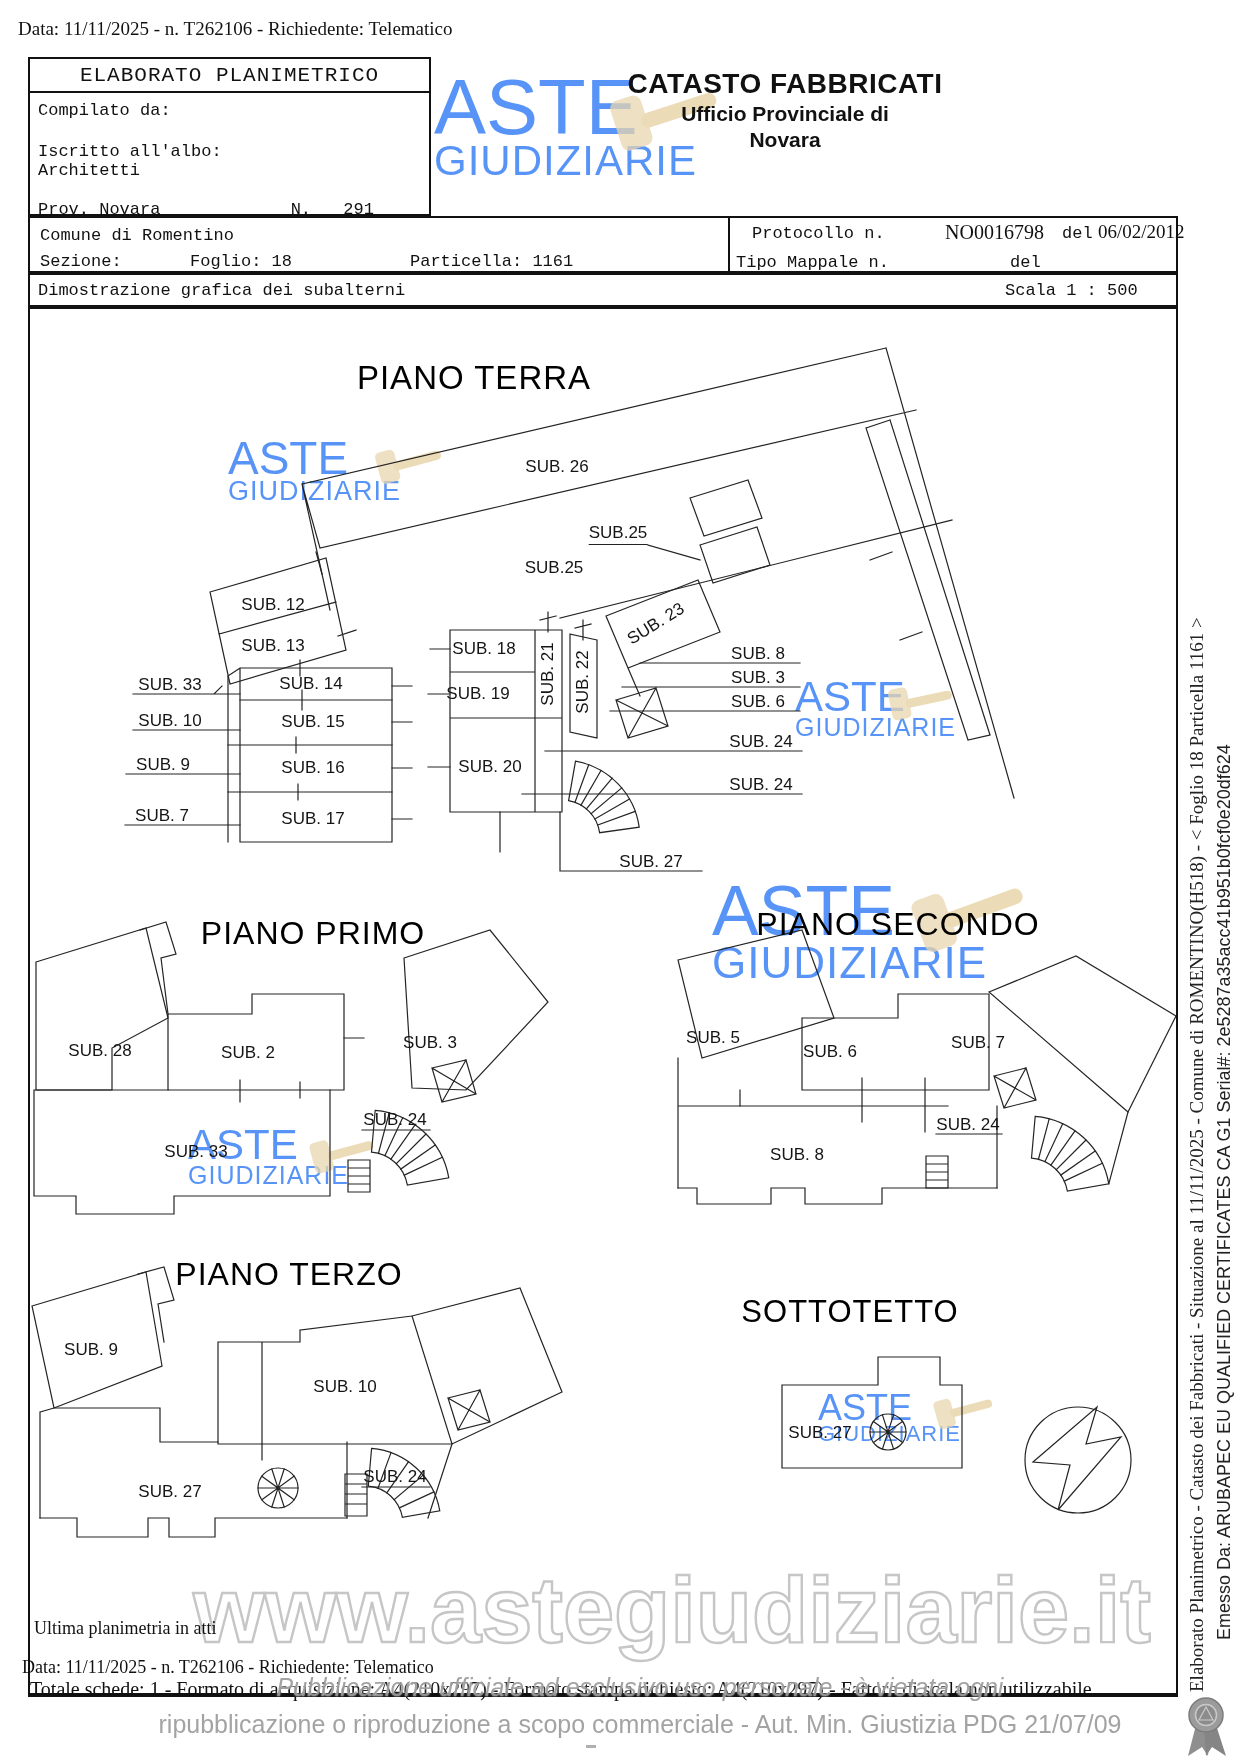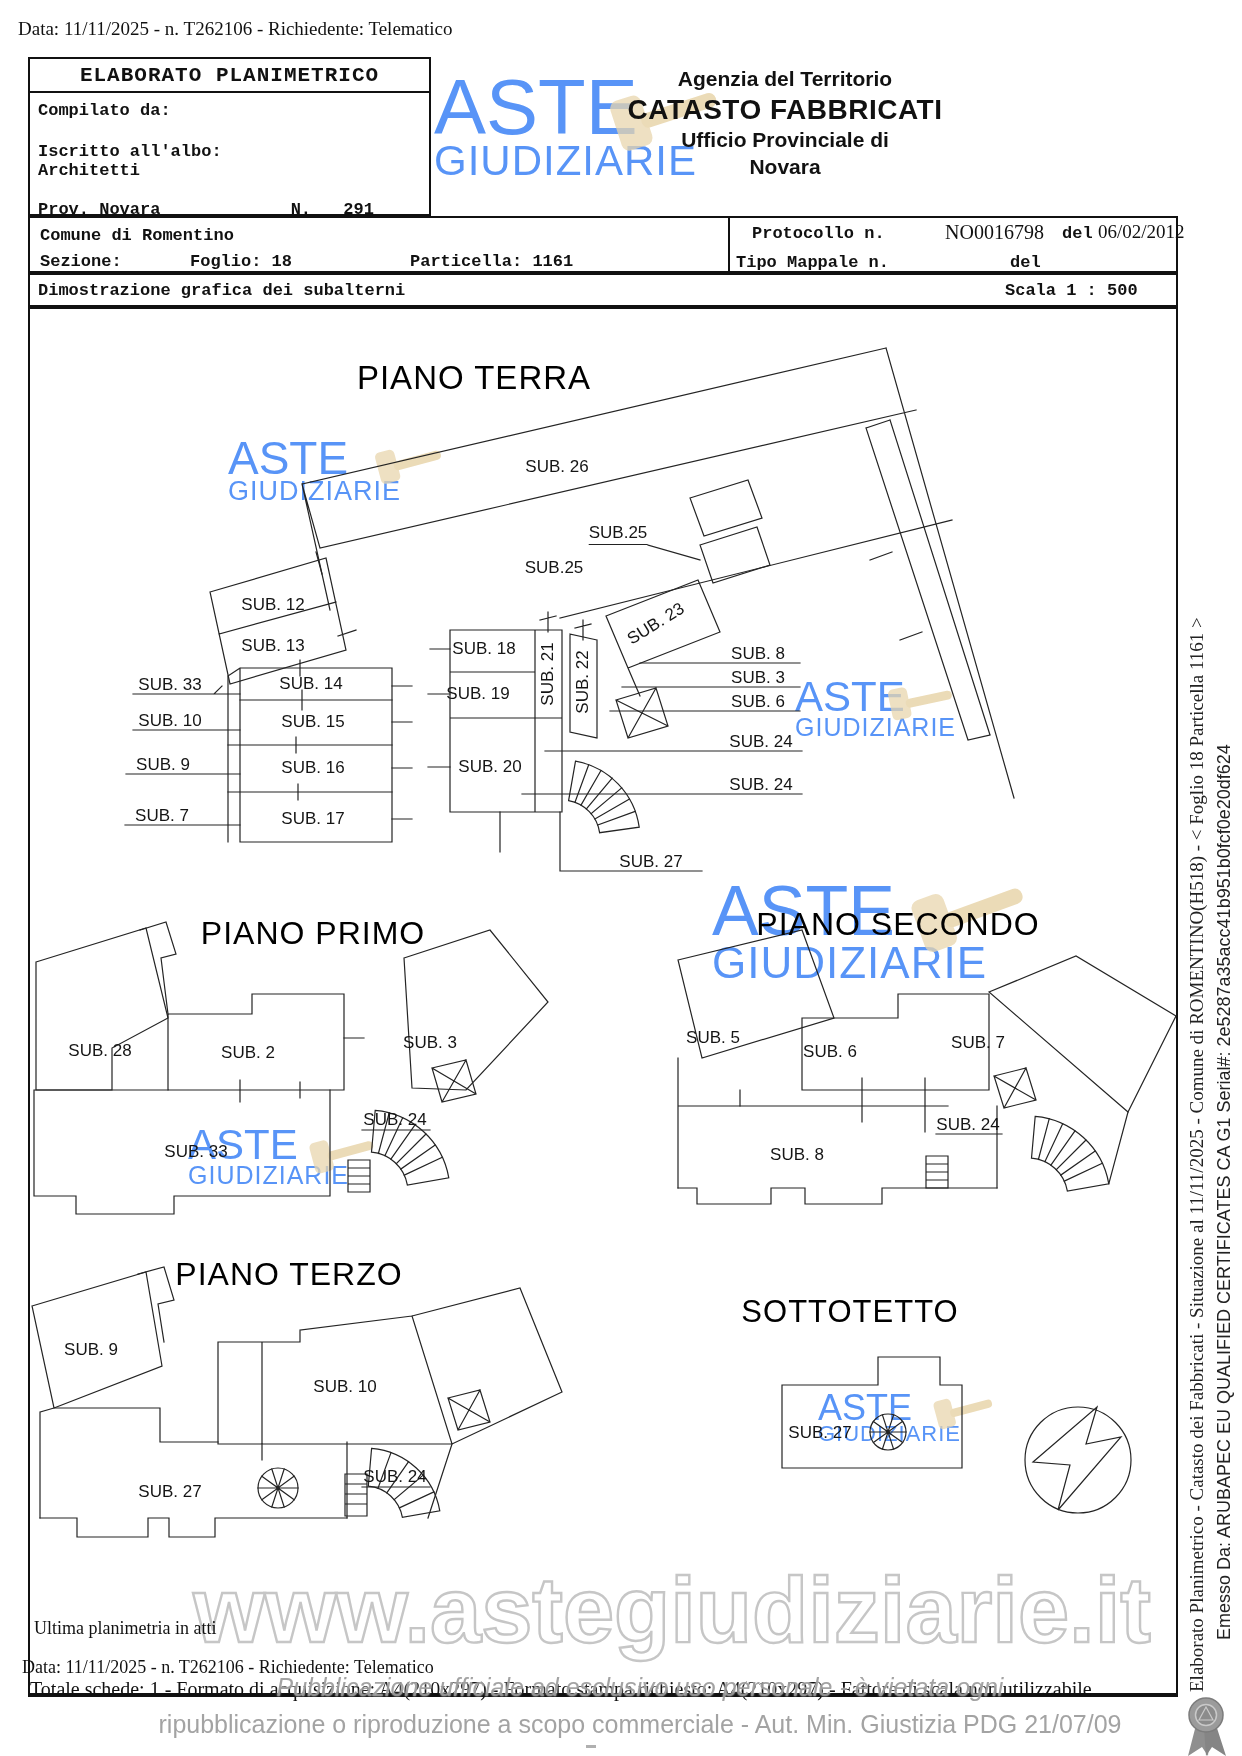--- a/index.html
+++ b/index.html
@@ -1,19 +1,19 @@
 <!DOCTYPE html>
 <html><head>
 <meta charset="utf-8">
 <style>
   html,body{margin:0;padding:0;background:#fff;}
   .page{position:relative;width:1242px;height:1756px;background:#fff;overflow:hidden;
         font-family:"Liberation Sans",sans-serif;color:#111;}
   .abs{position:absolute;}
-  .mono{font-family:"Liberation Mono",monospace;font-weight:bold;}
+  .mono{font-family:"Liberation Mono",monospace;font-weight:normal;}
   .serif{font-family:Liberation Serif, serif;}
   .box{border:2px solid #111;box-sizing:border-box;}
   .center{text-align:center;}
   
   .req-line{left:18px;top:18px;font-size:19px;}
   .elab-box{left:28px;top:57px;width:403px;height:159px;}
   .elab-title{border-bottom:2px solid #111;font-size:21px;padding:5px 0 4px 0;letter-spacing:1px;}
   .elab-row{padding-left:8px;font-size:17px;}
   .agency{left:585px;top:66px;width:400px;}
   .agency div{line-height:1.25;}
@@ -104,21 +104,20 @@
     <div class="mono elab-row" style="margin-top:22px;">Iscritto all'albo:</div>
     <div class="mono elab-row">Architetti</div>
     <div class="mono elab-row" style="margin-top:20px;">
       <span>Prov. Novara</span>
       <span style="margin-left:120px;">N.</span>
       <span style="margin-left:22px;">291</span>
     </div>
   </div>
 
   <div class="abs agency center">
-    <div class="ag1">Agenzia del Territorio</div>
     <div class="ag2">CATASTO FABBRICATI</div>
     <div class="ag3">Ufficio Provinciale di</div>
     <div class="ag4">Novara</div>
   </div>
 
   <div class="abs box rowA"></div>
   <div class="abs rowA-div"></div>
   <div class="abs mono cell-txt" style="left:40px;top:226px;">Comune di Romentino</div>
   <div class="abs mono cell-txt" style="left:40px;top:252px;">Sezione:</div>
   <div class="abs mono cell-txt" style="left:190px;top:252px;">Foglio: 18</div>

